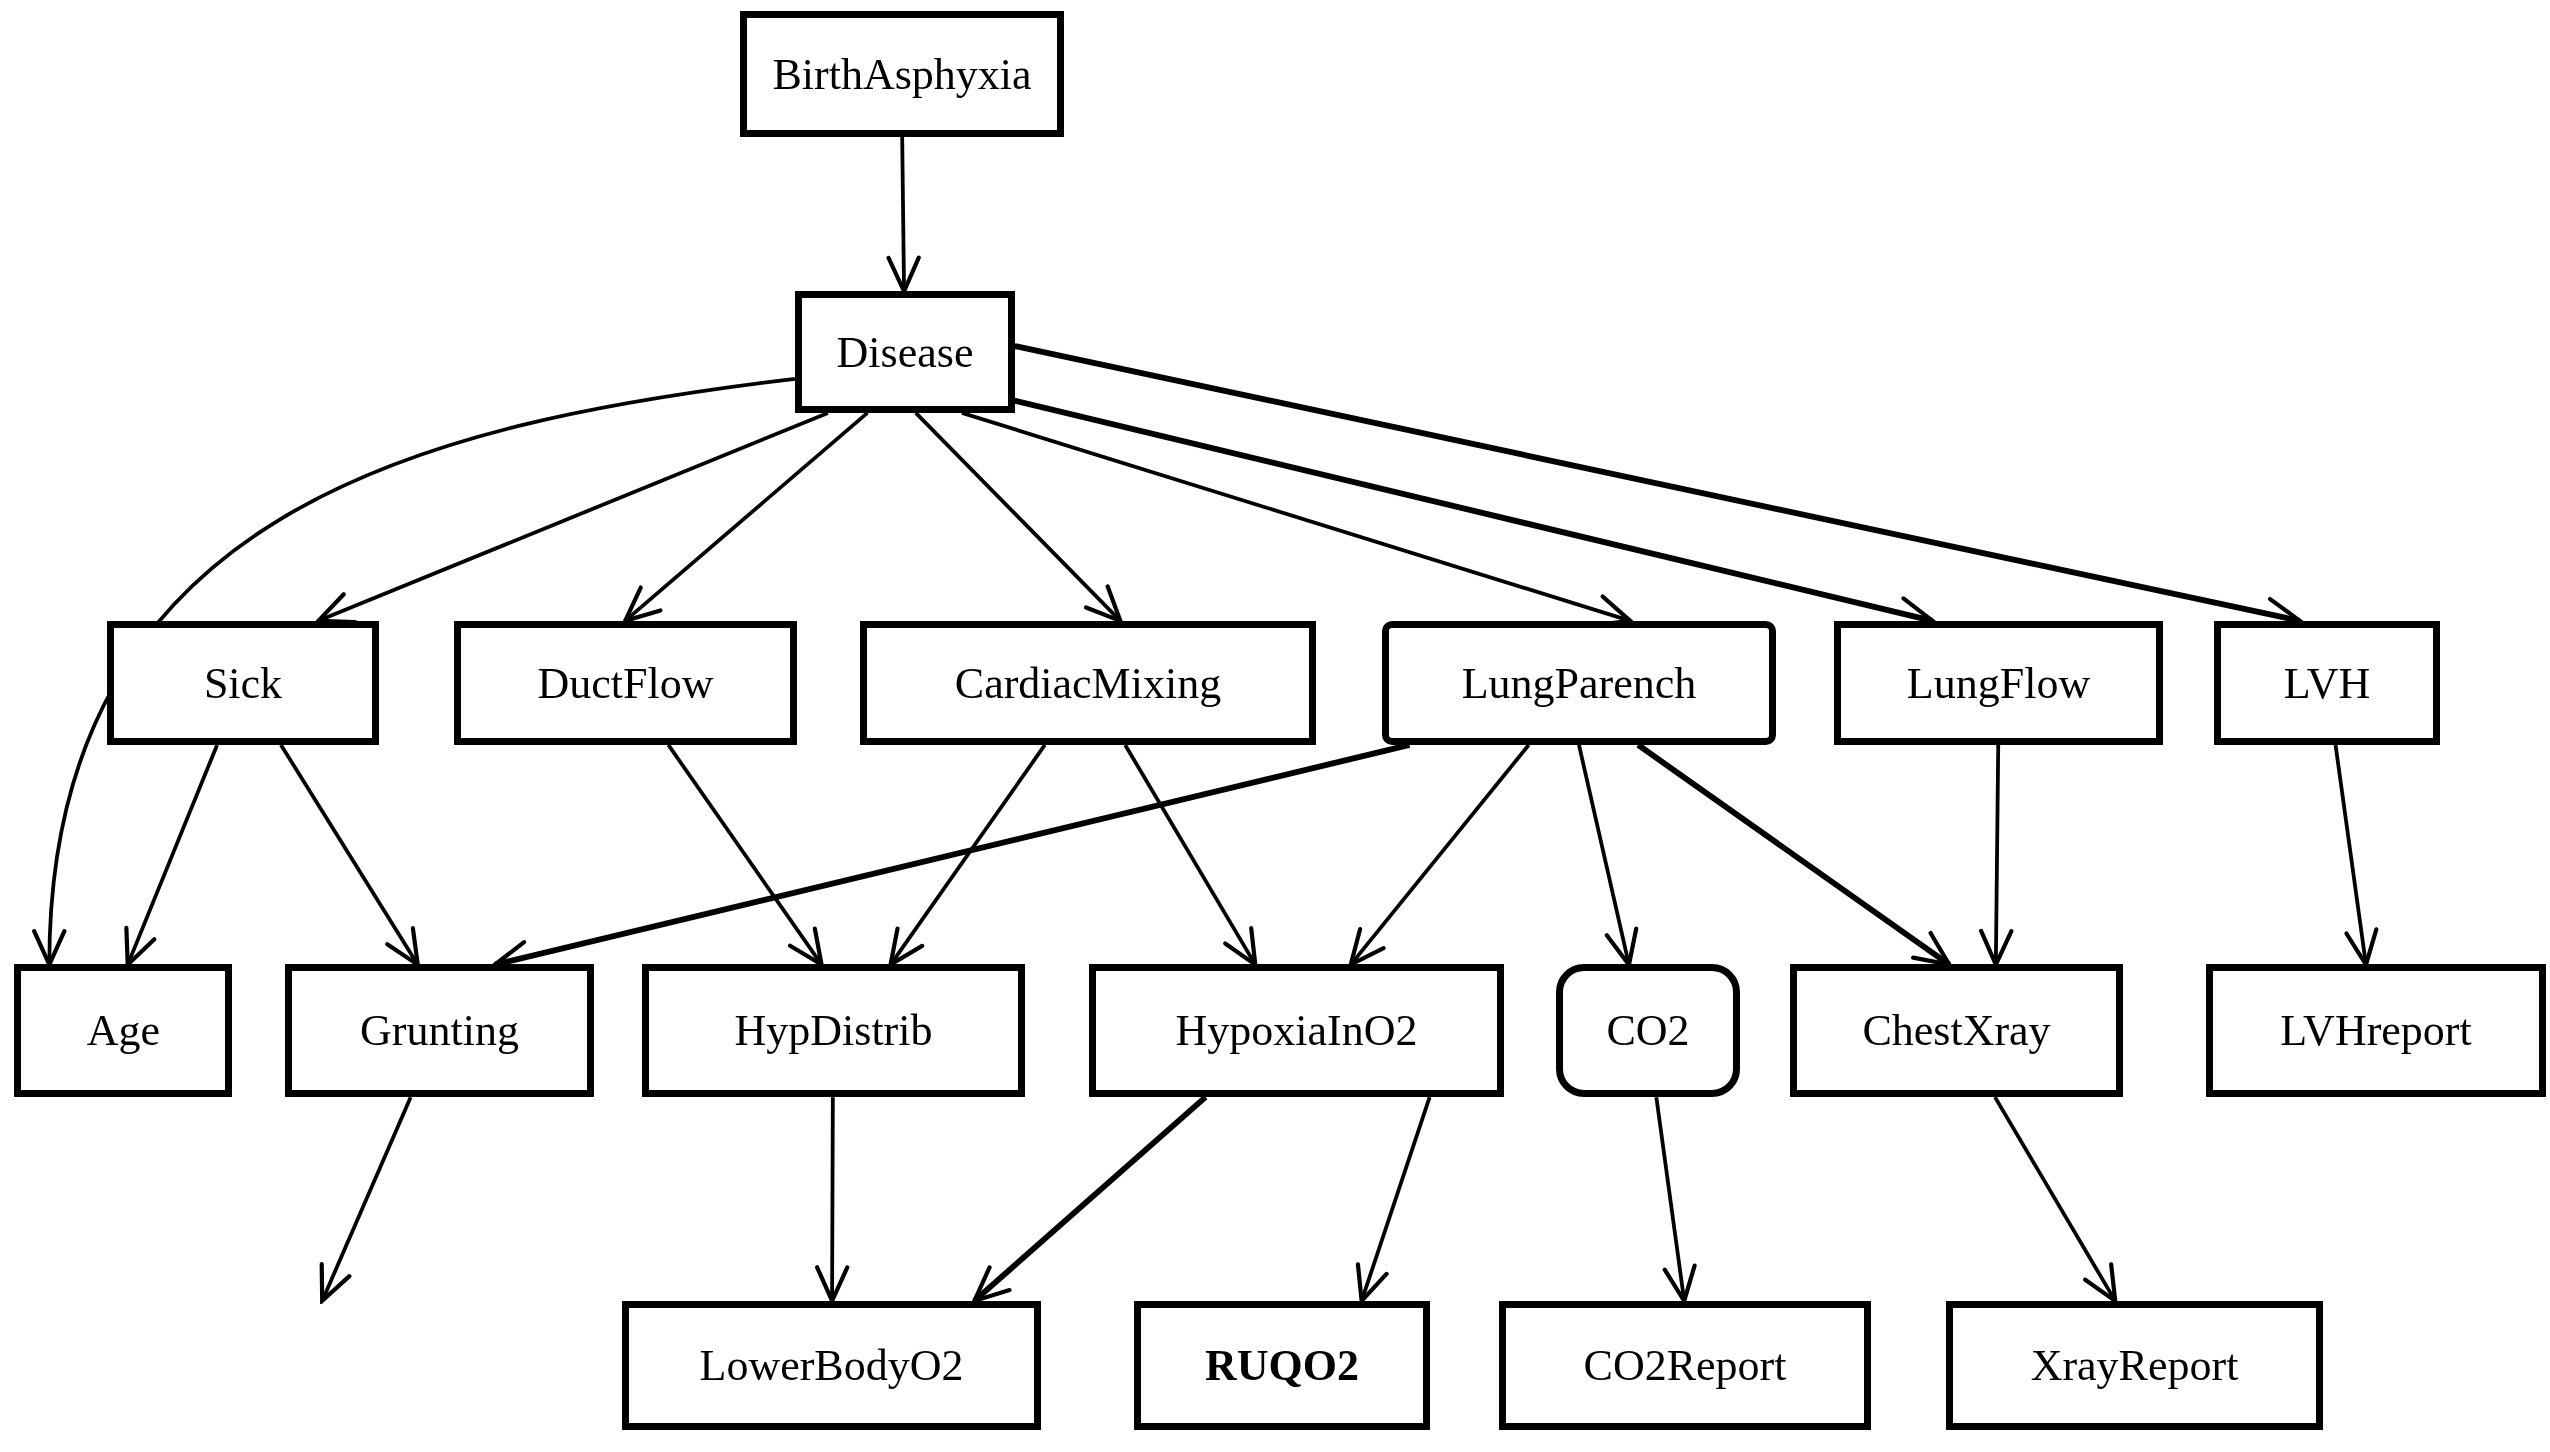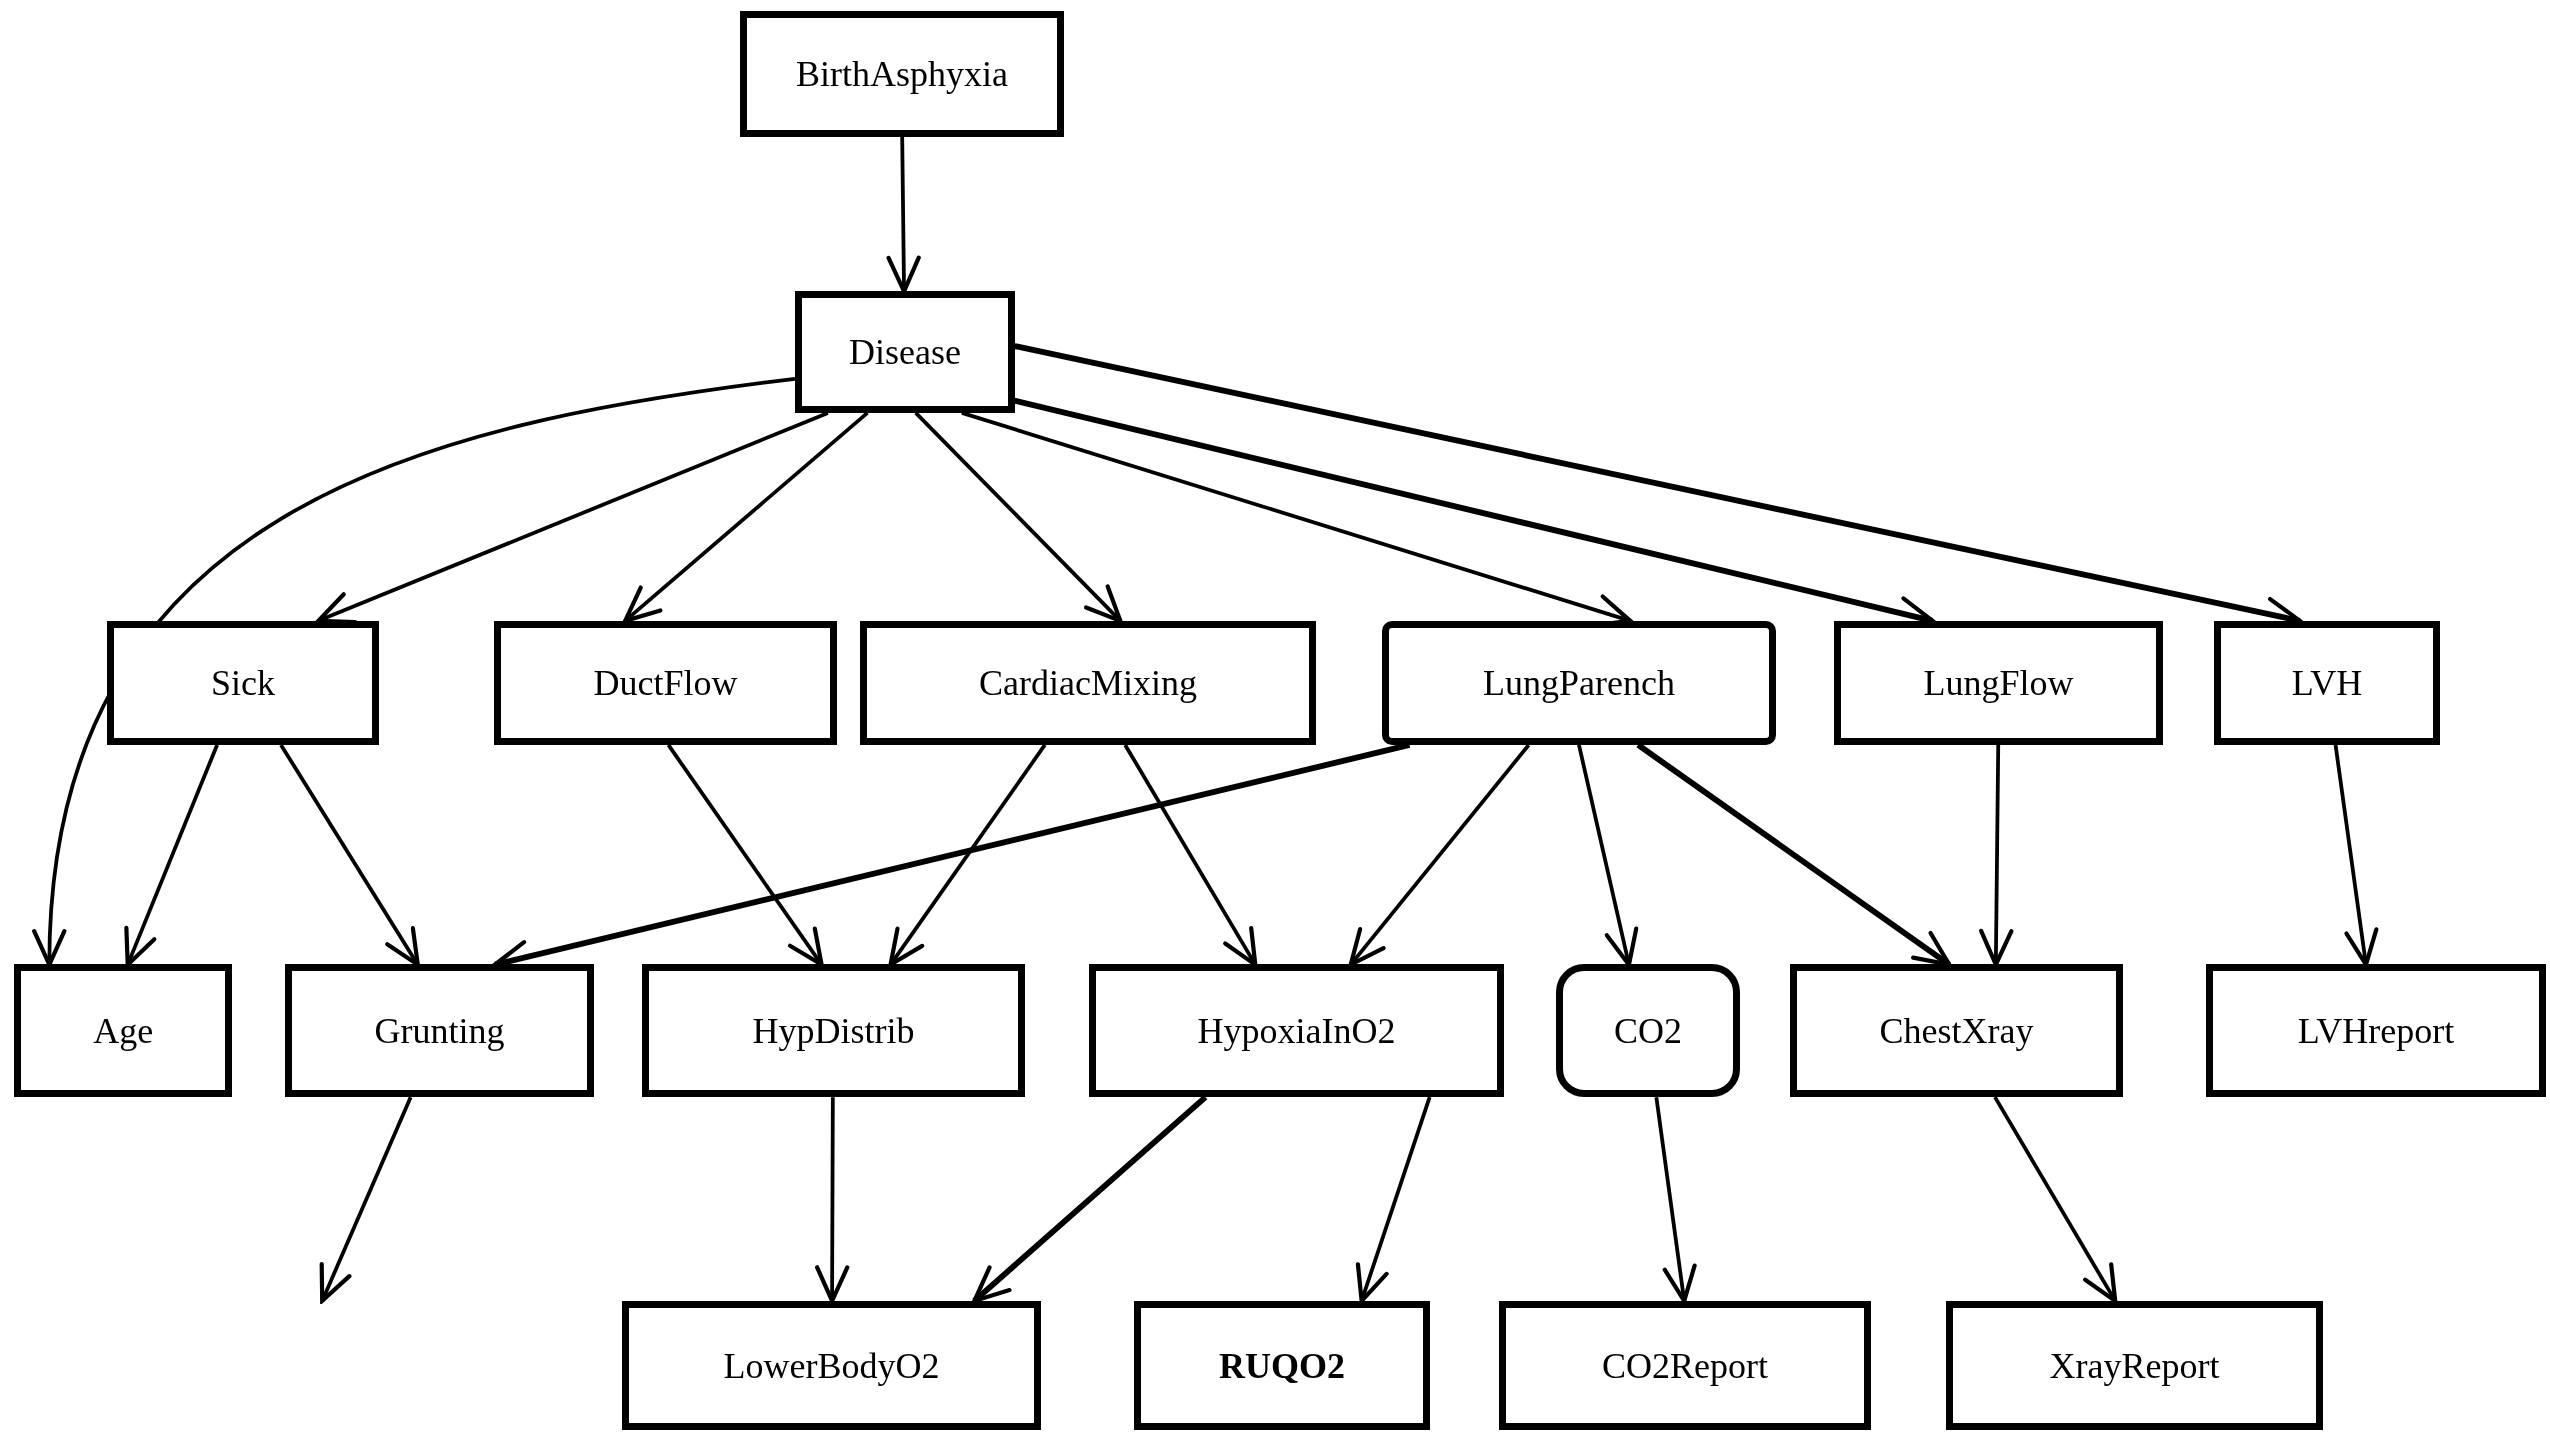--- a/index.html
+++ b/index.html
@@ -17,21 +17,21 @@
     width: 2550px; height: 1453px;
   }
   .node {
     position: absolute;
     box-sizing: border-box;
     border: 7.5px solid #000000;
     background: #ffffff;
     display: flex;
     align-items: center;
     justify-content: center;
-    font-size: 36px;
+    font-size: 44px;
     color: #000000;
     white-space: nowrap;
     letter-spacing: 0px;
   }
 </style>
 </head>
 <body>
 
 <div class="stage">
 
@@ -72,21 +72,21 @@
 
   <div class="node" style="left: 740px; top: 11px; width: 324px; height: 126px;">
       <span>BirthAsphyxia</span>
     </div>
   <div class="node" style="left: 795px; top: 291px; width: 220px; height: 122px;">
       <span>Disease</span>
     </div>
   <div class="node" style="left: 107px; top: 621px; width: 272px; height: 124px;">
       <span>Sick</span>
     </div>
-  <div class="node" style="left: 454px; top: 621px; width: 343px; height: 124px; margin-left: 40px;">
+  <div class="node" style="left: 454px; top: 621px; width: 343px; height: 124px;">
       <span>DuctFlow</span>
     </div>
   <div class="node" style="left: 860px; top: 621px; width: 456px; height: 124px;">
       <span>CardiacMixing</span>
     </div>
   <div class="node" style="left: 1382px; top: 621px; width: 394px; height: 124px; border-radius: 10px;">
       <span>LungParench</span>
     </div>
   <div class="node" style="left: 1834px; top: 621px; width: 329px; height: 124px;">
       <span>LungFlow</span>

